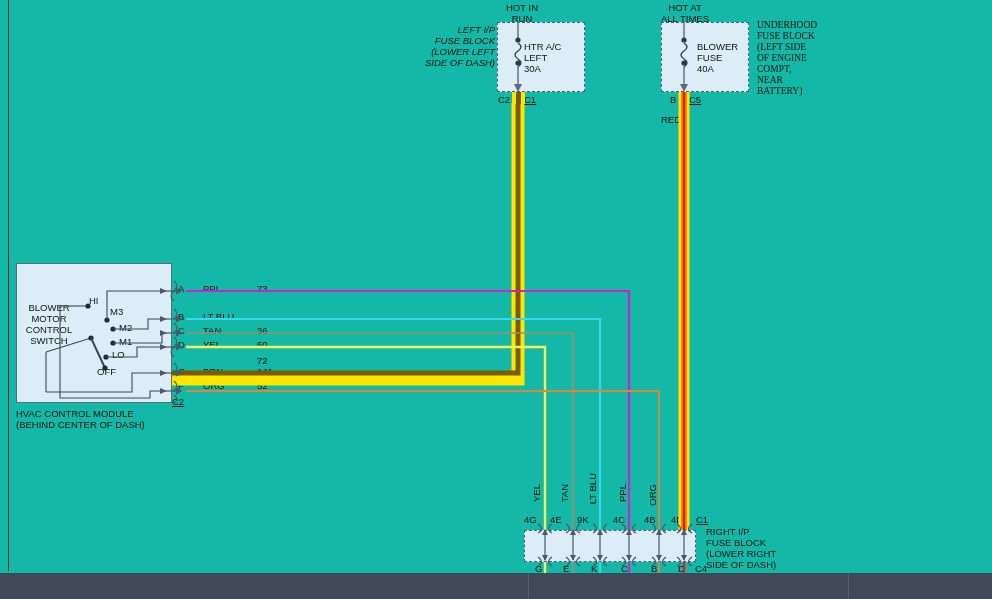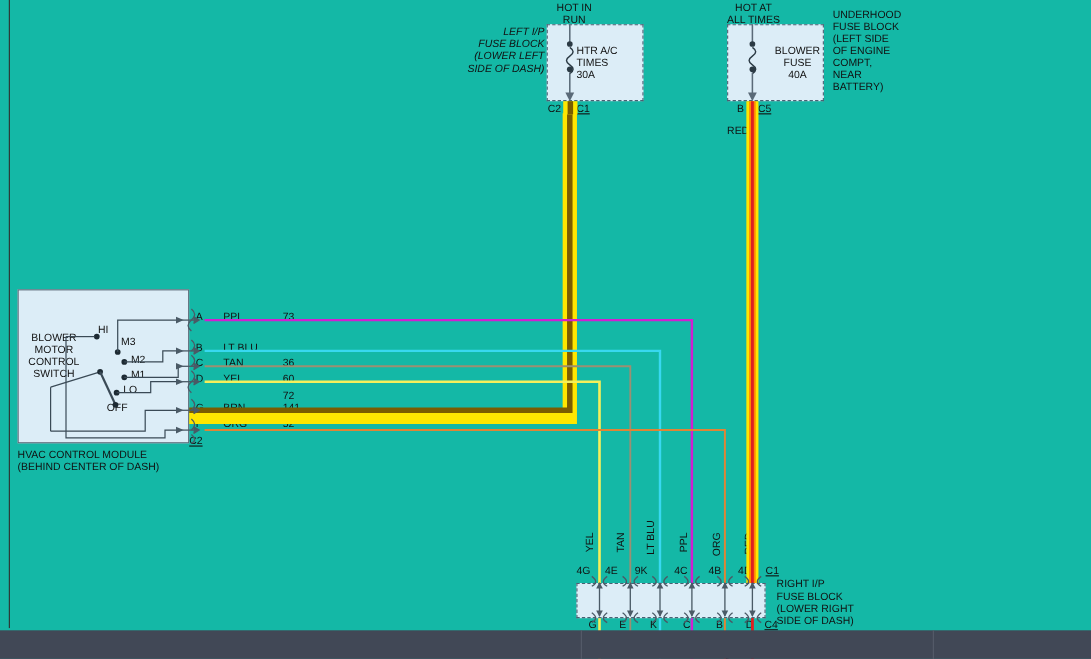--- a/index.html
+++ b/index.html
@@ -30,36 +30,36 @@
   <div class="border-left"></div>
 
   <div class="lbl c" style="left:492px;top:2px;width:60px;">HOT IN
 RUN</div>
   <div class="lbl r" style="left:400px;top:24px;width:95px;">LEFT I/P
 FUSE BLOCK
 (LOWER LEFT
 SIDE OF DASH)</div>
   <div class="fusebox" style="left:497px;top:22px;width:88px;height:70px;"></div>
   <div class="lbl" style="left:524px;top:41px;width:56px;">HTR A/C
-TIMES
+LEFT
 30A</div>
   <div class="lbl" style="left:498px;top:94px;">C2</div>
   <div class="lbl und" style="left:524px;top:94px;">C1</div>
 
   <div class="lbl c" style="left:654px;top:2px;width:62px;">HOT AT
 ALL TIMES</div>
-  <div class="lbl" style="left:757px;top:8px;width:90px;">UNDERHOOD
+  <div class="lbl" style="left:757px;top:20px;width:90px;font-family:Liberation Serif, serif;">UNDERHOOD
 FUSE BLOCK
 (LEFT SIDE
 OF ENGINE
 COMPT,
 NEAR
 BATTERY)</div>
   <div class="fusebox" style="left:661px;top:22px;width:88px;height:70px;"></div>
-  <div class="lbl" style="left:697px;top:41px;width:56px;text-align:center;">BLOWER
+  <div class="lbl" style="left:697px;top:41px;width:56px;">BLOWER
 FUSE
 40A</div>
   <div class="lbl" style="left:670px;top:94px;">B</div>
   <div class="lbl und" style="left:689px;top:94px;">C5</div>
   <div class="lbl" style="left:661px;top:114px;">RED</div>
 
   <div class="modbox" style="left:16px;top:263px;width:156px;height:140px;"></div>
   <div class="lbl c" style="left:20px;top:302px;width:58px;">BLOWER
 MOTOR
 CONTROL

